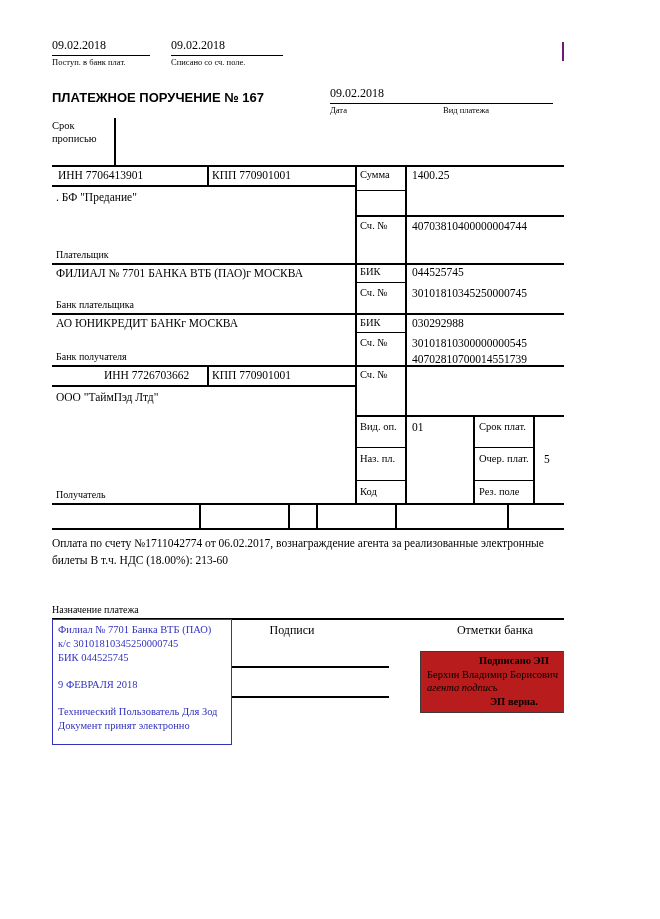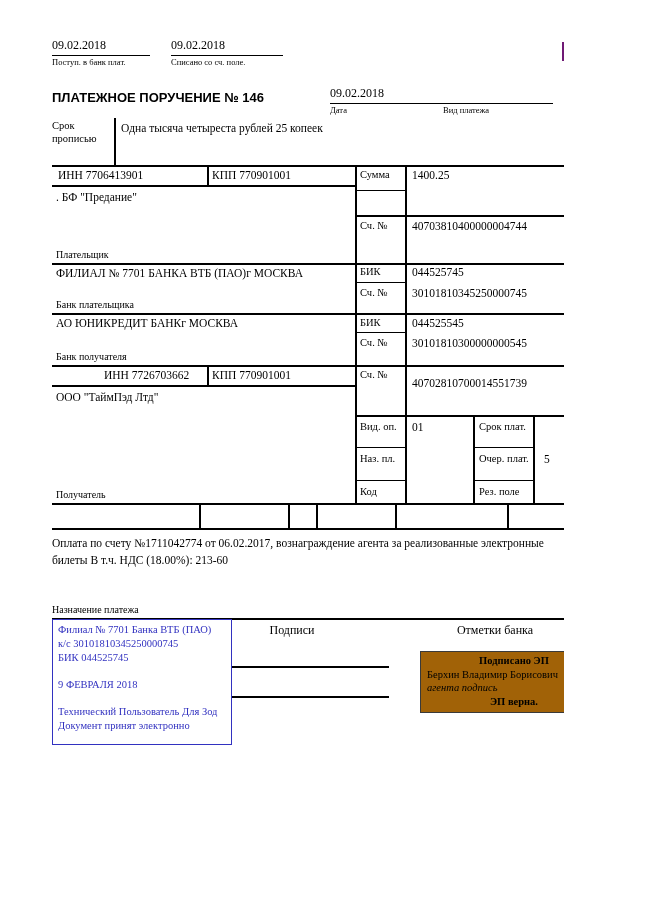--- a/index.html
+++ b/index.html
@@ -12,21 +12,21 @@
   .big{font-size:12px;}
   .ln{position:absolute;background:#000;}
   .title{font-family:"Liberation Sans", sans-serif;font-weight:bold;font-size:13px;}
   .ufield{position:absolute;}
   .ufield .val{font-size:12px;border-bottom:1.5px solid #000;padding-bottom:2px;min-height:15px;}
   .ufield .cap{font-size:8.5px;padding-top:1px;}
   .box{position:absolute;border:1.5px solid #000;background:#fff;}
   .codebox{border:2px solid #701a75;text-align:center;font-size:11px;line-height:15px;}
   .bluebox{position:absolute;border:1.5px solid #3232c0;color:#3232c0;background:#fff;
            font-size:10.5px;line-height:1.32;padding:3px 5px;z-index:3;}
-  .stampbox{position:absolute;border:1.5px solid #3a3a3a;background:#a16207;
+  .stampbox{position:absolute;border:1.5px solid #3a3a3a;background:#b91c1c;
             font-size:10.5px;line-height:1.3;padding:2px 6px;}
   .stampbox .st-title{font-weight:bold;text-align:center;}
   .stampbox .st-note{font-style:italic;}
   .stampbox .st-ver{font-weight:bold;text-align:center;}
   .ctr{text-align:center;}
 </style>
 </head>
 <body>
 
 <div class="page">
@@ -34,34 +34,33 @@
   <div class="ufield" style="left:52px;top:38px;width:98px;">
     <div class="val">09.02.2018</div>
     <div class="cap">Поступ. в банк плат.</div>
   </div>
   <div class="ufield" style="left:171px;top:38px;width:112px;">
     <div class="val">09.02.2018</div>
     <div class="cap">Списано со сч. поле.</div>
   </div>
   <div class="box codebox" style="left:562px;top:42px;width:45px;height:15px;">0401060</div>
 
-  <div class="t title" style="left:52px;top:90px;">ПЛАТЕЖНОЕ ПОРУЧЕНИЕ № 146</div>
+  <div class="t title" style="left:52px;top:90px;">ПЛАТЕЖНОЕ ПОРУЧЕНИЕ № 167</div>
   <div class="ufield" style="left:330px;top:86px;width:115px;">
     <div class="val">09.02.2018</div>
     <div class="cap">Дата</div>
   </div>
   <div class="ufield" style="left:443px;top:86px;width:110px;">
     <div class="val"></div>
     <div class="cap">Вид платежа</div>
   </div>
   <div class="box" style="left:578px;top:87px;width:28px;height:26px;"></div>
 
   <div class="t clab wrap" style="left:52px;top:120px;width:58px;">Срок прописью</div>
   <div class="ln" style="left:114px;top:118px;width:1.5px;height:47px;"></div>
-  <div class="t" style="left:121px;top:122px;">Одна тысяча четыреста рублей 25 копеек</div>
 
   <div style="position:absolute;left:52px;top:165px;width:556px;height:340px;">
 
     <div class="ln" style="left:0;top:0;width:556px;height:2px;"></div>
     <div class="ln" style="left:0;top:98px;width:556px;height:2px;"></div>
     <div class="ln" style="left:0;top:148px;width:556px;height:2px;"></div>
     <div class="ln" style="left:0;top:200px;width:556px;height:2px;"></div>
     <div class="ln" style="left:0;top:338px;width:556px;height:2px;"></div>
 
     <div class="ln" style="left:0;top:20px;width:303px;height:1.5px;"></div>
@@ -98,25 +97,25 @@
 
     <div class="t clab" style="left:308px;top:4px;">Сумма</div>
     <div class="t" style="left:360px;top:4px;">1400.25</div>
     <div class="t clab" style="left:308px;top:55px;">Сч. №</div>
     <div class="t" style="left:360px;top:55px;">40703810400000004744</div>
     <div class="t clab" style="left:308px;top:101px;">БИК</div>
     <div class="t" style="left:360px;top:101px;">044525745</div>
     <div class="t clab" style="left:308px;top:122px;">Сч. №</div>
     <div class="t" style="left:360px;top:122px;">30101810345250000745</div>
     <div class="t clab" style="left:308px;top:152px;">БИК</div>
-    <div class="t" style="left:360px;top:152px;">044525545</div>
+    <div class="t" style="left:360px;top:152px;">030292988</div>
     <div class="t clab" style="left:308px;top:172px;">Сч. №</div>
     <div class="t" style="left:360px;top:172px;">30101810300000000545</div>
     <div class="t clab" style="left:308px;top:204px;">Сч. №</div>
-    <div class="t" style="left:360px;top:212px;">40702810700014551739</div>
+    <div class="t" style="left:360px;top:188px;">40702810700014551739</div>
 
     <div class="t clab" style="left:308px;top:256px;">Вид. оп.</div>
     <div class="t" style="left:360px;top:256px;">01</div>
     <div class="t clab wrap" style="left:427px;top:256px;width:50px;">Срок плат.</div>
     <div class="t clab" style="left:308px;top:288px;">Наз. пл.</div>
     <div class="t clab wrap" style="left:427px;top:288px;width:50px;">Очер. плат.</div>
     <div class="t" style="left:492px;top:288px;">5</div>
     <div class="t clab" style="left:308px;top:321px;text-align:center;">Код</div>
     <div class="t clab" style="left:427px;top:321px;width:58px;">Рез. поле</div>
   </div>

